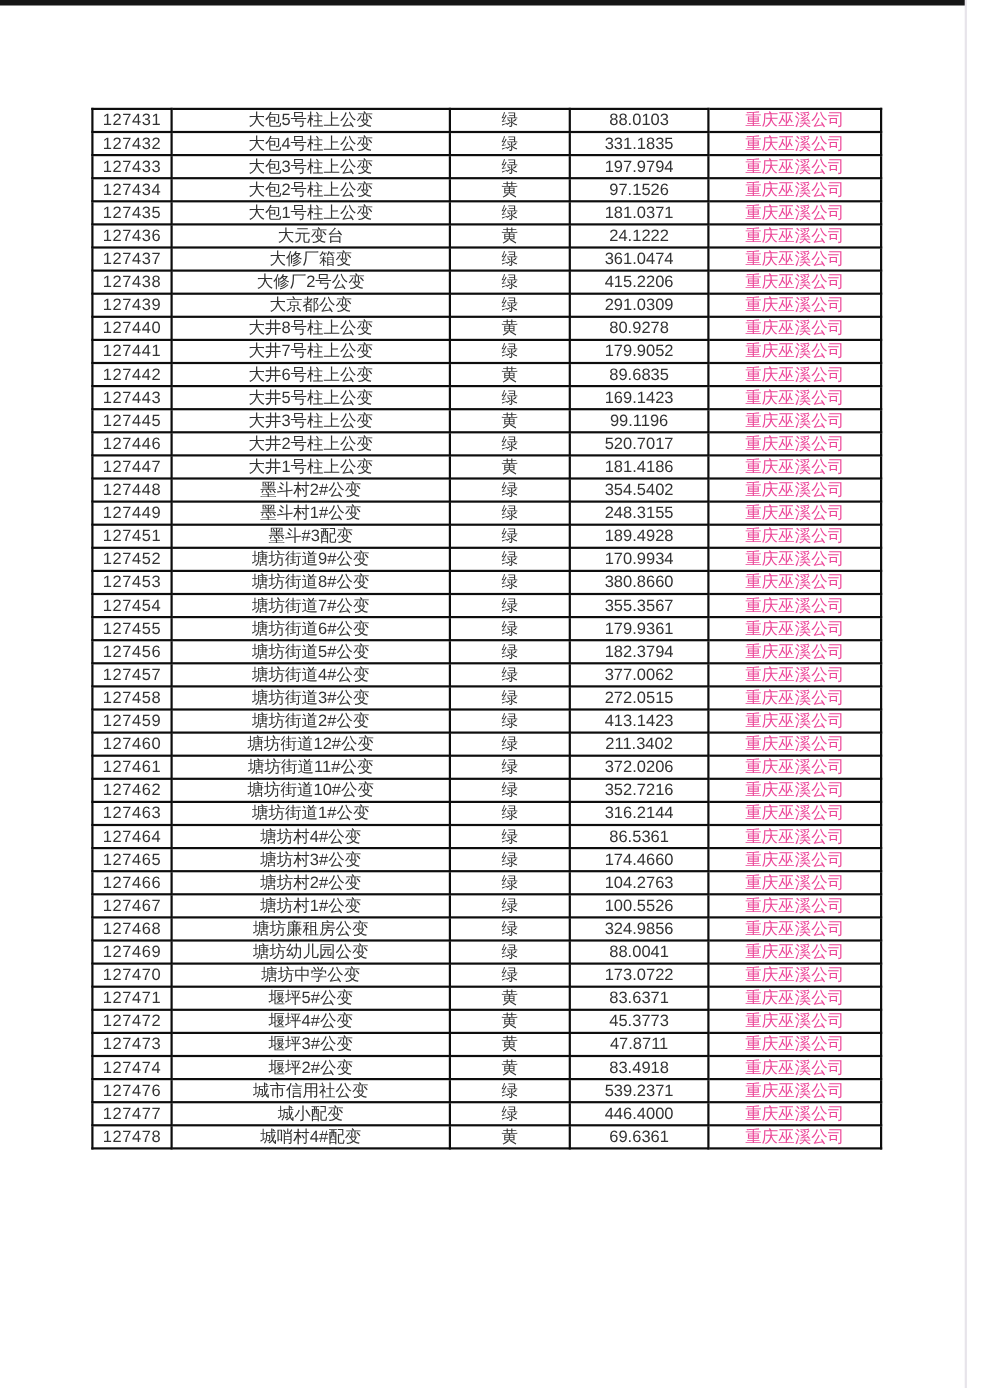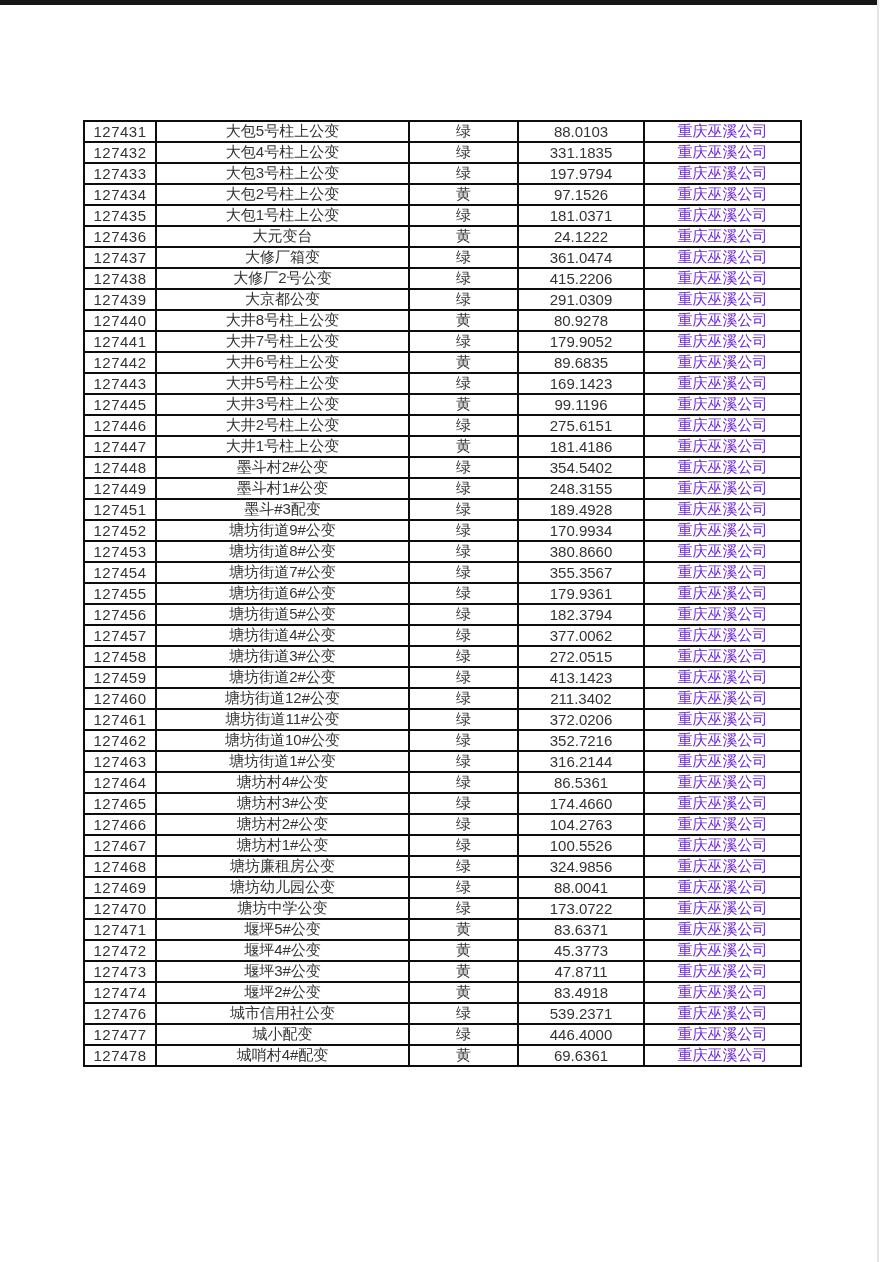--- a/index.html
+++ b/index.html
@@ -17,36 +17,36 @@
     background: #161616;
   }
   .scan-edge-line {
     position: absolute;
     left: 877px; top: 0;
     width: 2px; height: 1262px;
     background: #e7e4ea;
   }
   table.doc-table {
     position: absolute;
-    left: 83px; top: 120px;
+    left: 83px; top: 98px;
     width: 717px; height: 878px;
     border-collapse: collapse;
     table-layout: fixed;
   }
   .doc-table td {
     border: 2px solid #0d0d0d;
     text-align: center;
     vertical-align: middle;
     padding: 0;
     font-size: 15px;
     color: #333333;
     white-space: nowrap;
     overflow: hidden;
   }
-  .doc-table td.cell-company { color: #6d28d9; }
+  .doc-table td.cell-company { color: #ec4899; }
   .doc-table td.cell-id { letter-spacing: 0.5px; }
 </style>
 </head>
 <body>
 
 <div class="scan-top-bar"></div>
 <div class="scan-edge-line"></div>
 
 <table class="doc-table">
   <colgroup>
@@ -152,21 +152,21 @@
     <td class="cell-id">127445</td>
     <td class="cell-name">大井3号柱上公变</td>
     <td class="cell-status">黄</td>
     <td class="cell-value">99.1196</td>
     <td class="cell-company">重庆巫溪公司</td>
   </tr>
       <tr>
     <td class="cell-id">127446</td>
     <td class="cell-name">大井2号柱上公变</td>
     <td class="cell-status">绿</td>
-    <td class="cell-value">275.6151</td>
+    <td class="cell-value">520.7017</td>
     <td class="cell-company">重庆巫溪公司</td>
   </tr>
       <tr>
     <td class="cell-id">127447</td>
     <td class="cell-name">大井1号柱上公变</td>
     <td class="cell-status">黄</td>
     <td class="cell-value">181.4186</td>
     <td class="cell-company">重庆巫溪公司</td>
   </tr>
       <tr>

